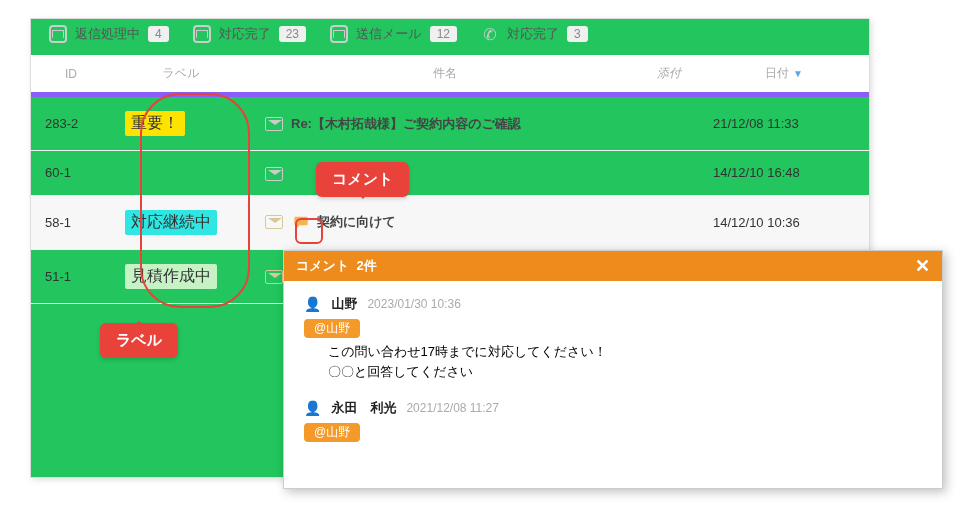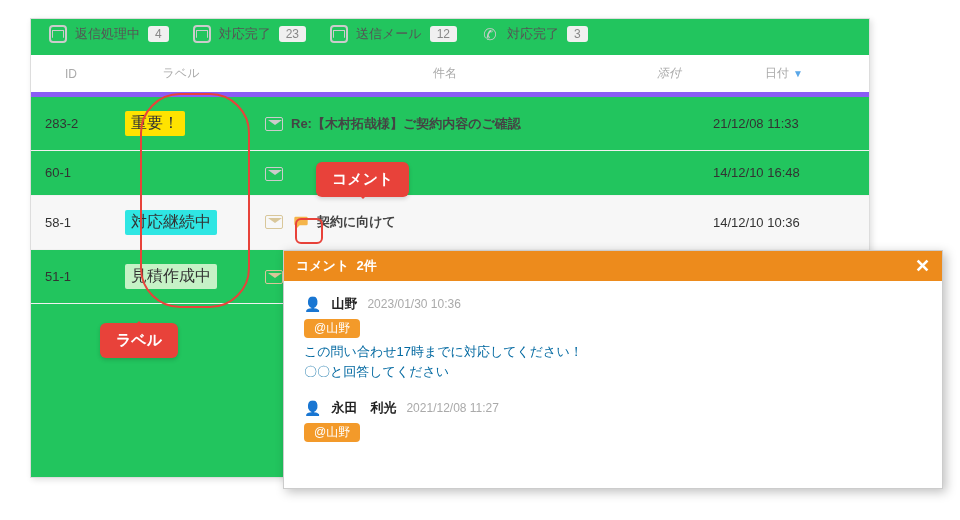--- a/index.html
+++ b/index.html
@@ -43,21 +43,21 @@
   .popup{position:absolute;left:283px;top:250px;width:660px;background:#fff;border:1px solid #ccc;box-shadow:3px 3px 10px rgba(0,0,0,.25);}
   .popup-head{background:#ed8b1c;color:#fff;padding:6px 12px;font-weight:600;display:flex;align-items:center;}
   .popup-head .close{margin-left:auto;cursor:pointer;font-size:18px;line-height:1;}
   .popup-body{padding:14px 20px 24px;max-height:260px;overflow:hidden;}
   .cmt{margin-bottom:18px;}
   .cmt-hd{display:flex;align-items:center;gap:10px;margin-bottom:6px;}
   .cmt-hd .person-ic{font-size:14px;}
   .cmt-hd .author{font-weight:700;color:#222;}
   .cmt-hd .ts{color:#aaa;font-size:12px;}
   .mention{display:inline-block;background:#f39a2a;color:#fff;border-radius:4px;padding:1px 10px;font-size:12px;margin-bottom:4px;}
-  .cmt-txt{color:#0369a1;line-height:1.5;}
+  .cmt-txt{color:#000000;line-height:1.5;margin-left:24px;}
 </style>
 </head>
 <body>
 
 <div class="stage">
   <div class="panel">
     <div class="tabs" id="tabs">
         <div class="tab">
           <span class="tab-ic mail"></span>
   <span>返信処理中</span>

